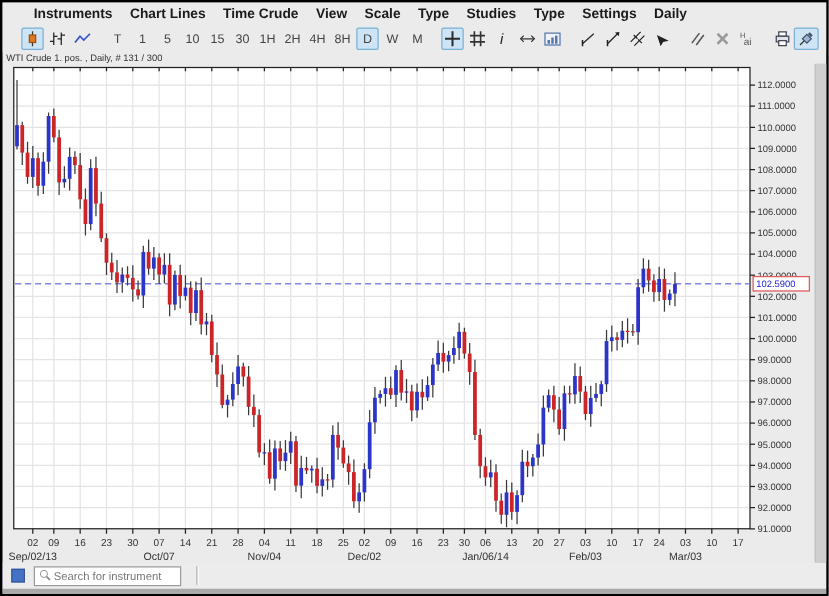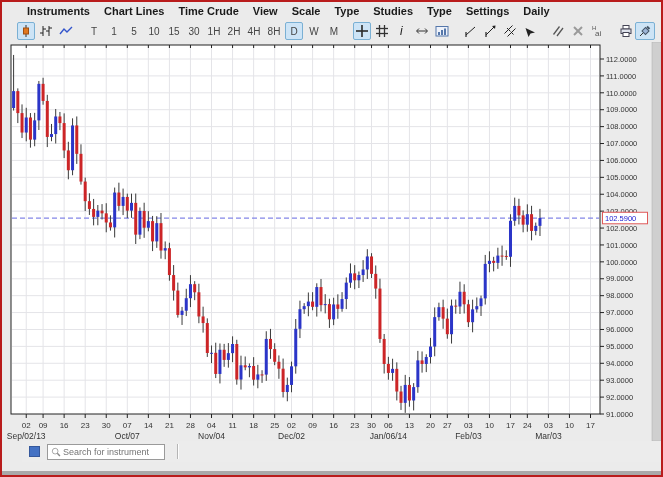--- a/index.html
+++ b/index.html
@@ -1,19 +1,19 @@
 <!DOCTYPE html>
 <html><head>
 <meta charset="utf-8">
 <style>
   html,body{margin:0;padding:0;background:#888;}
   *{box-sizing:border-box;}
   .window{
     width:663px;height:477px;margin:0;position:relative;
-    background:#ebebeb;border:2px solid #b91c1c;
+    background:#ebebeb;border:2px solid #000000;
     font-family:"Liberation Sans", sans-serif;
     overflow:hidden;
   }
   
   .menubar{
     height:18px;display:flex;align-items:center;
     padding-left:20px;background:#ebebeb;
   }
   .menubar .menu-item{
     font-size:11px;font-weight:bold;color:#1a1a1a;
@@ -37,21 +37,20 @@
   .chart-title{
     height:9px;font-size:7.5px;color:#333;padding-left:3px;line-height:9px;
   }
   
   .chart-wrap{height:399px;position:relative;}
   svg text{font-family:"Liberation Sans", sans-serif;}
   
   .statusbar{
     height:21px;display:flex;align-items:center;background:#ececec;
     padding-left:7px;
-    margin-left:20px;
   }
   .app-square{width:11px;height:11px;background:#4472c4;border:1px solid #35589c;margin-right:7px;}
   .search-box{
     width:118px;height:16px;border:1px solid #9a9a9a;background:#fff;
     display:flex;align-items:center;padding:0 3px;margin-right:12px;
   }
   .search-box input{
     border:none;outline:none;width:100%;font-size:9px;color:#444;
     font-family:"Liberation Sans", sans-serif;background:transparent;
   }
@@ -251,20 +250,21 @@
             <svg width="14" height="14" viewBox="0 0 14 14">
               <line x1="2" y1="12" x2="6" y2="8" stroke="#333"></line>
               <rect x="5" y="4.5" width="5" height="5" transform="rotate(45 7.5 7)" fill="#9db6d8" stroke="#456"></rect>
               <line x1="9" y1="2.5" x2="11.5" y2="5" stroke="#456" stroke-width="2"></line>
             </svg>
           </span>
         </div>
       </span>
   </div>
 
+  <div class="chart-title">WTI Crude 1. pos. , Daily, # 131 / 300</div>
 
   <div class="chart-wrap">
     <svg id="chart-svg" width="663" height="399" viewBox="0 48 663 399">
         <rect x="9" y="51" width="589" height="369" fill="#ffffff"></rect>
         <g>
           <line x1="24.23818181818182" y1="52" x2="24.23818181818182" y2="419" stroke="#e4e4e8" stroke-width="1"></line>
           <line x1="41.08181818181818" y1="52" x2="41.08181818181818" y2="419" stroke="#e4e4e8" stroke-width="1"></line>
           <line x1="62.13636363636364" y1="52" x2="62.13636363636364" y2="419" stroke="#e4e4e8" stroke-width="1"></line>
           <line x1="83.19090909090909" y1="52" x2="83.19090909090909" y2="419" stroke="#e4e4e8" stroke-width="1"></line>
           <line x1="104.24545454545455" y1="52" x2="104.24545454545455" y2="419" stroke="#e4e4e8" stroke-width="1"></line>

